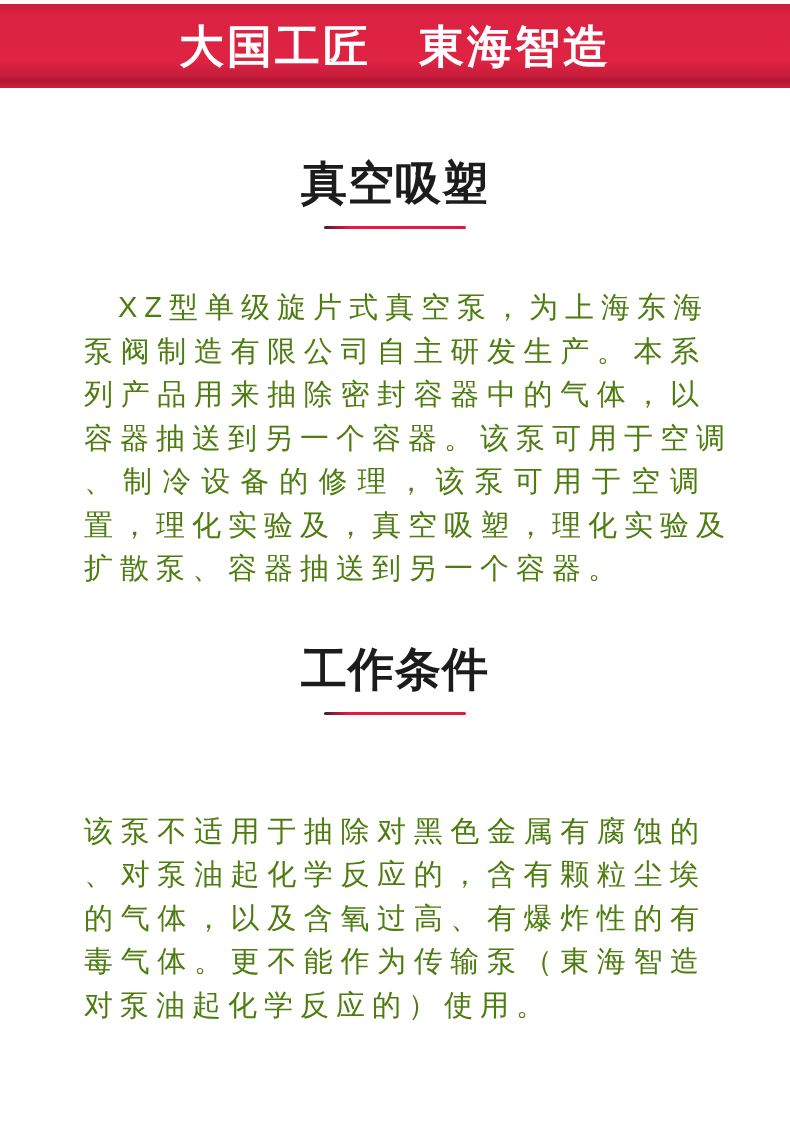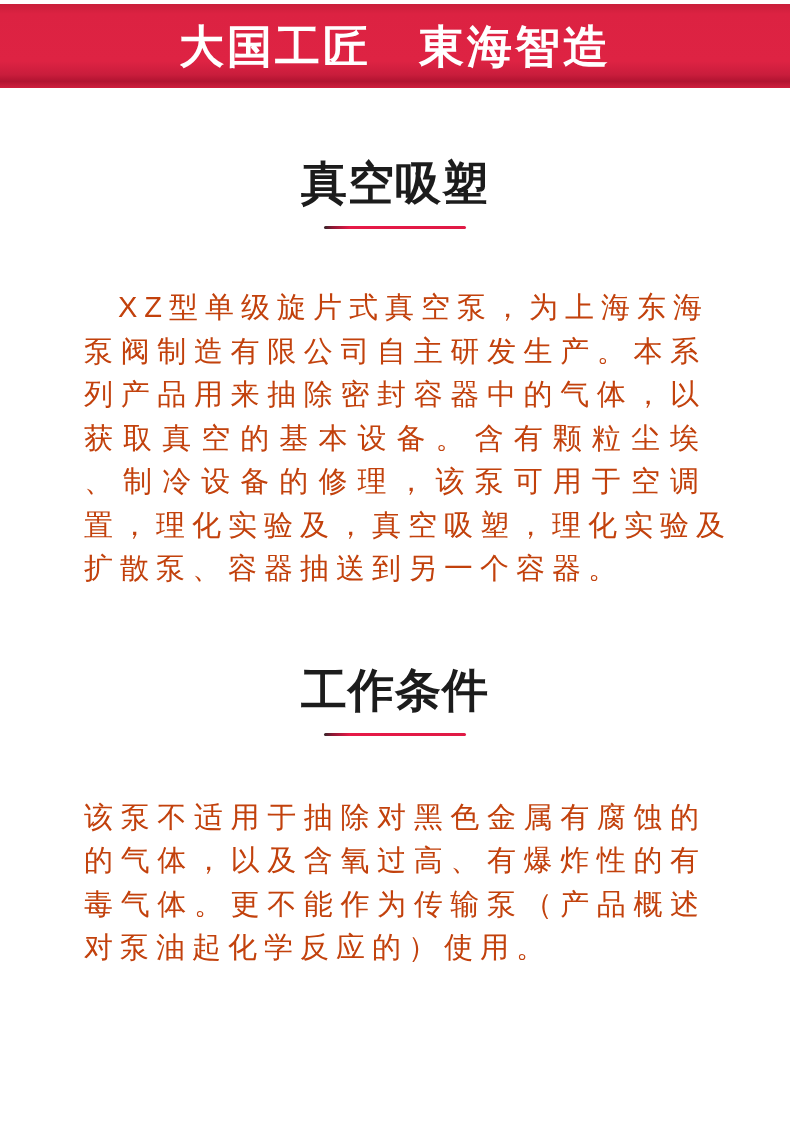--- a/index.html
+++ b/index.html
@@ -37,47 +37,47 @@
   .section-title {
     margin-top: 72px;
     text-align: center;
     font-size: 46px;
     line-height: 1.0;
     font-weight: 700;
     color: #1c1c1c;
     letter-spacing: 1px;
   }
   .section-title.second {
-    margin-top: 76px;
+    margin-top: 55px;
   }
   .title-underline {
     width: 142px;
     height: 3px;
     margin: 20px auto 0 auto;
     background: linear-gradient(90deg,
       #35262b 0%, #8c1834 6%, #e61947 18%, #e01a45 100%);
     border-radius: 2px;
   }
   
   .paragraph {
     width: 622px;
     margin: 57px auto 0 auto;
     color: #333333;
   }
   .paragraph.second {
-    margin-top: 60px;
+    margin-top: 95px;
   }
   .pline {
     font-size: 29px;
     line-height: 43.5px;
     letter-spacing: 7px;
     text-align: justify;
     text-align-last: justify;
     white-space: nowrap;
-    color: #c2410c;
+    color: #4d7c0f;
   }
   .pline.indent {
     padding-left: 34px;
   }
   .pline.last {
     text-align-last: left;
   }
 </style>
 </head>
 <body>
@@ -86,27 +86,28 @@
   <div class="banner-title">大国工匠　東海智造</div>
 </div>
 
 <div class="section-title">真空吸塑</div>
 <div class="title-underline"></div>
 
 <div class="paragraph">
   <div class="pline indent">XZ型单级旋片式真空泵，为上海东海</div>
   <div class="pline">泵阀制造有限公司自主研发生产。本系</div>
   <div class="pline">列产品用来抽除密封容器中的气体，以</div>
-  <div class="pline">获取真空的基本设备。含有颗粒尘埃</div>
+  <div class="pline">容器抽送到另一个容器。该泵可用于空调</div>
   <div class="pline">、制冷设备的修理，该泵可用于空调</div>
   <div class="pline">置，理化实验及，真空吸塑，理化实验及</div>
   <div class="pline last">扩散泵、容器抽送到另一个容器。</div>
 </div>
 
 <div class="section-title second">工作条件</div>
 <div class="title-underline"></div>
 
 <div class="paragraph second">
   <div class="pline">该泵不适用于抽除对黑色金属有腐蚀的</div>
+  <div class="pline">、对泵油起化学反应的，含有颗粒尘埃</div>
   <div class="pline">的气体，以及含氧过高、有爆炸性的有</div>
-  <div class="pline">毒气体。更不能作为传输泵（产品概述</div>
+  <div class="pline">毒气体。更不能作为传输泵（東海智造</div>
   <div class="pline last">对泵油起化学反应的）使用。</div>
 </div>
 
 </body></html>

